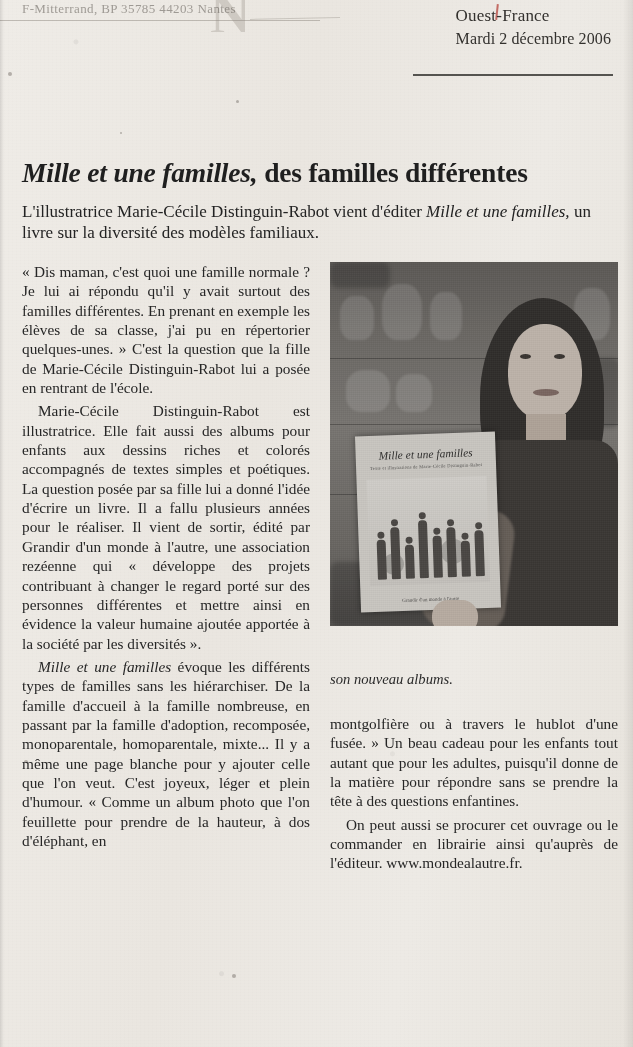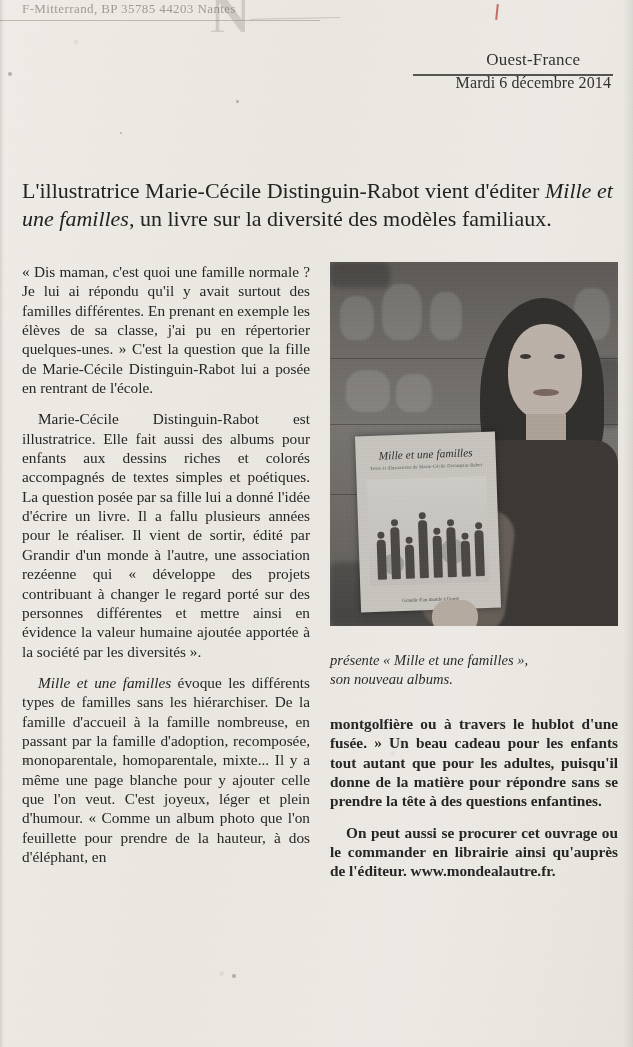--- a/index.html
+++ b/index.html
@@ -88,22 +88,21 @@
     position: absolute;
     border-radius: 50%;
     background: #6c665f;
     opacity: .45;
   }
 
   
   .masthead {
     position: absolute;
     right: 22px; top: 6px;
-    text-align: center;
-    margin-top: 44px;
+    text-align: left;
   }
   .masthead .paper-name {
     font-family: "Liberation Serif", serif;
     font-size: 17px;
     color: #33312e;
     letter-spacing: .2px;
   }
   .masthead .issue-date {
     font-family: "Liberation Serif", serif;
     font-size: 16px;
@@ -130,23 +129,23 @@
     font-family: "Liberation Serif", serif;
     font-size: 27.5px;
     font-weight: bold;
     line-height: 1.12;
     letter-spacing: -.2px;
     color: #1f1f1f;
   }
   h1.headline .ital { font-style: italic; }
 
   .standfirst {
-    margin: 19px 0 0 0;
-    font-family: "Liberation Serif", serif;
-    font-size: 22px;
+    margin: 12px 0 0 0;
+    font-family: "Liberation Serif", serif;
+    font-size: 17px;
     line-height: 1.27;
     color: #232323;
   }
   .standfirst .ital { font-style: italic; }
 
   
   .cols {
     position: absolute;
     left: 22px; top: 262px;
     width: 596px;
@@ -156,24 +155,24 @@
     top: 0;
     width: 288px;
     font-family: "Liberation Serif", serif;
     font-size: 15.3px;
     line-height: 1.265;
     text-align: justify;
     color: #262626;
     hyphens: manual;
   }
   .col-left  { left: 0; }
-  .col-right { left: 308px; font-weight: bold; }
+  .col-right { left: 308px; }
 
   .col p { margin: 0; }
-  .col p + p { margin-top: 12px; }
+  .col p + p { margin-top: 4px; }
   .col p.indent { text-indent: 16px; }
   .ital { font-style: italic; }
 
   
   .photo-wrap {
     position: absolute;
     left: 330px; top: 262px;
     width: 288px;
   }
   .photo {
@@ -381,25 +380,28 @@
   <div class="red-tick"></div>
 
   <div class="speck" style="left:8px;  top:72px;  width:4px; height:4px;"></div>
   <div class="speck" style="left:236px; top:100px; width:3px; height:3px;"></div>
   <div class="speck" style="left:24px; top:760px; width:4px; height:3px;"></div>
   <div class="speck" style="left:232px; top:974px; width:4px; height:4px;"></div>
   <div class="speck" style="left:120px; top:132px; width:2px; height:2px;"></div>
 
   <div class="masthead">
     <div class="paper-name">Ouest-France</div>
-    <div class="issue-date">Mardi 6 décembre 2014</div>
+    <div class="issue-date">Mardi 2 décembre 2006</div>
   </div>
   <div class="masthead-rule"></div>
 
   <div class="article">
+    <h1 class="headline">
+      <span class="ital">Mille et une familles,</span><span> des familles différentes</span>
+    </h1>
     <p class="standfirst">
       <span>L'illustratrice Marie-Cécile Distinguin-Rabot vient d'éditer </span><span class="ital">Mille et une familles,</span><span> un livre sur la diversité des modèles familiaux.</span>
     </p>
   </div>
 
   <div class="photo-wrap">
     <div class="photo">
       <div class="ph-bg"></div>
 
       <div class="ph-shelf" style="top:96px;"></div>
@@ -440,21 +442,21 @@
         </div>
         <div class="ph-book-foot">Grandir d'un monde à l'autre</div>
       </div>
 
       <div class="ph-hand"></div>
       <div class="ph-grain"></div>
     </div>
 
     <div class="caption">
       <br>
-      <span>présente « Mille et une familles »,</span><br>
+      <br>
       <span>son nouveau albums.</span>
     </div>
   </div>
 
   <div class="cols">
     <div class="col col-left">
       <p>« Dis maman, c'est quoi une famille normale ? Je lui ai répondu qu'il y avait surtout des familles différentes. En prenant en exemple les élèves de sa classe, j'ai pu en répertorier quelques-unes. » C'est la question que la fille de Marie-Cécile Distinguin-Rabot lui a posée en rentrant de l'école.</p>
       <p class="indent">Marie-Cécile Distinguin-Rabot est illustratrice. Elle fait aussi des albums pour enfants aux dessins riches et colorés accompagnés de textes simples et poétiques. La question posée par sa fille lui a donné l'idée d'écrire un livre. Il a fallu plusieurs années pour le réaliser. Il vient de sortir, édité par Grandir d'un monde à l'autre, une association rezéenne qui « développe des projets contribuant à changer le regard porté sur des personnes différentes et mettre ainsi en évidence la valeur humaine ajoutée apportée à la société par les diversités ».</p>
       <p class="indent"><span class="ital">Mille et une familles</span><span> évoque les différents types de familles sans les hiérarchiser. De la famille d'accueil à la famille nombreuse, en passant par la famille d'adoption, recomposée, monoparentale, homoparentale, mixte... Il y a même une page blanche pour y ajouter celle que l'on veut. C'est joyeux, léger et plein d'humour. « Comme un album photo que l'on feuillette pour prendre de la hauteur, à dos d'éléphant, en</span></p>
     </div>

